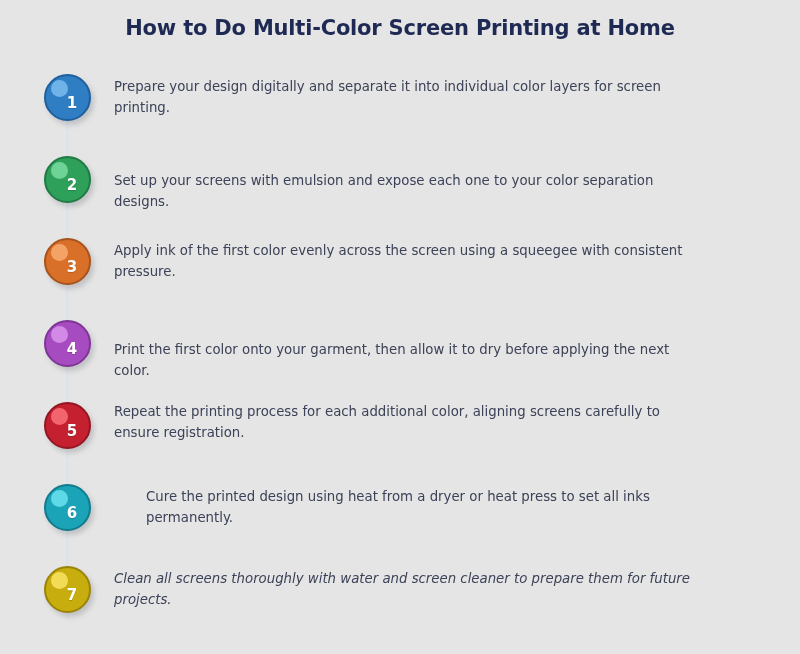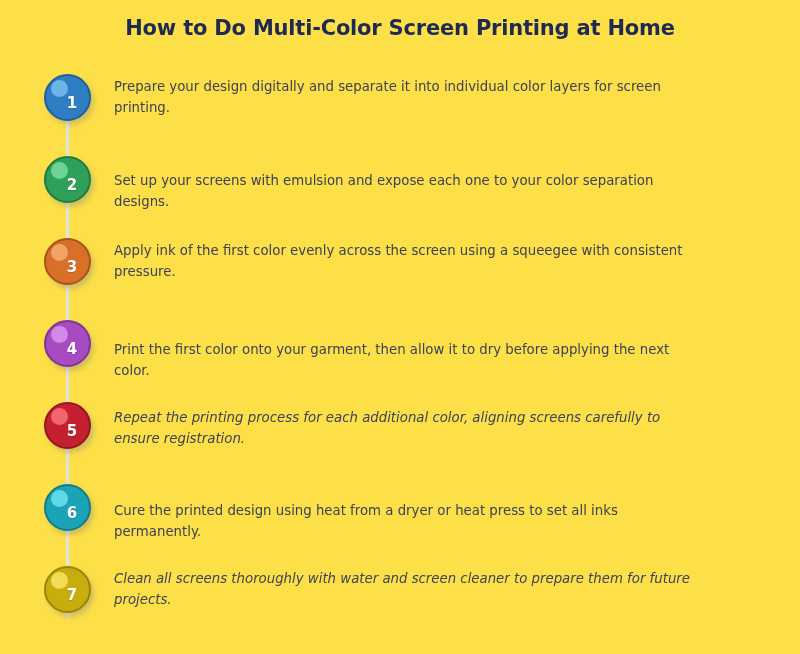--- a/index.html
+++ b/index.html
@@ -11,21 +11,21 @@
     width: 800px;
     height: 654px;
     background: #f7f8fa;
     font-family: "DejaVu Sans", "Liberation Sans", sans-serif;
     overflow: hidden;
   }
   .page {
     position: relative;
     width: 800px;
     height: 654px;
-    background: #fde047;
+    background: #e5e5e5;
   }
 
   
   .title {
     position: absolute;
     top: 13px;
     left: 0;
     width: 800px;
     text-align: center;
     font-size: 21px;
@@ -149,28 +149,28 @@
           <div class="highlight" style="background: rgb(210, 138, 230);"></div>
           <div class="num">4</div>
         </div>
         <div class="desc" style="top: 20px;">Print the first color onto your garment, then allow it to dry before applying the next color.</div>
       </div>
       <div class="step" style="top: 342px;">
         <div class="bubble" style="background: rgb(196, 32, 47); border: 2px solid rgb(148, 22, 34);">
           <div class="highlight" style="background: rgb(242, 101, 111);"></div>
           <div class="num">5</div>
         </div>
-        <div class="desc" style="top: 6px; font-style: italic;">Repeat the printing process for each additional color, aligning screens carefully to ensure registration.</div>
+        <div class="desc" style="top: 0;">Repeat the printing process for each additional color, aligning screens carefully to ensure registration.</div>
       </div>
       <div class="step" style="top: 424px;">
         <div class="bubble" style="background: rgb(27, 163, 184); border: 2px solid rgb(18, 124, 141);">
           <div class="highlight" style="background: rgb(95, 216, 232);"></div>
           <div class="num">6</div>
         </div>
-        <div class="desc" style="top: 17px;">Cure the printed design using heat from a dryer or heat press to set all inks permanently.</div>
+        <div class="desc" style="top: 3px; margin-left: 32px;">Cure the printed design using heat from a dryer or heat press to set all inks permanently.</div>
       </div>
       <div class="step" style="top: 506px;">
         <div class="bubble" style="background: rgb(200, 173, 14); border: 2px solid rgb(154, 132, 8);">
           <div class="highlight" style="background: rgb(242, 220, 85);"></div>
           <div class="num">7</div>
         </div>
         <div class="desc" style="top: 3px; font-style: italic;">Clean all screens thoroughly with water and screen cleaner to prepare them for future projects.</div>
       </div>
     </div>
 

